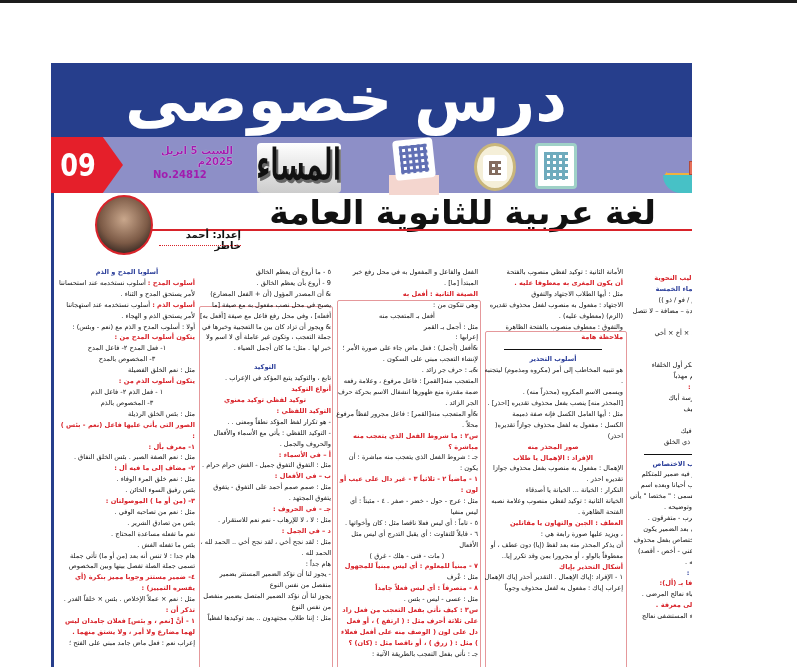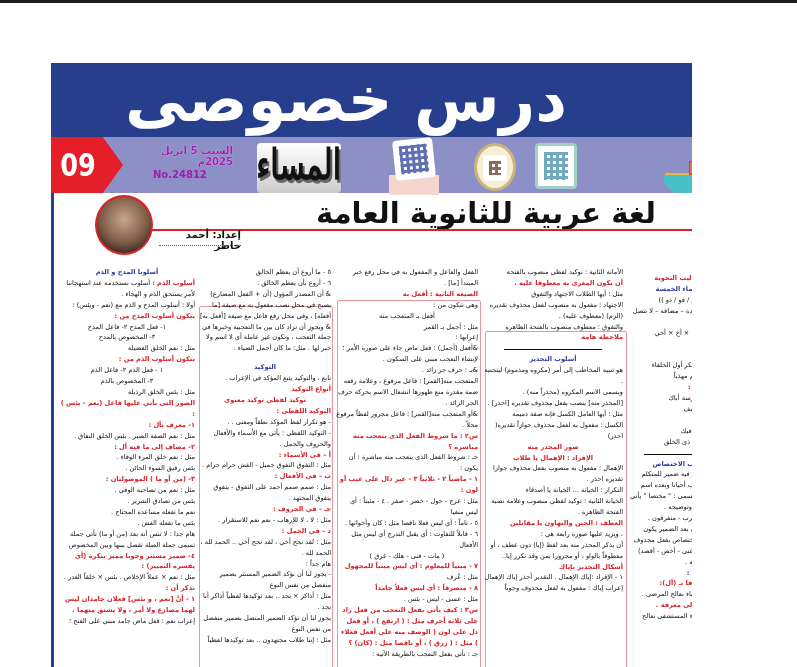--- a/index.html
+++ b/index.html
@@ -55,21 +55,21 @@
   .illustration .laptop { position: absolute; left: 34px; top: 52px; width: 18px; height: 12px; background: #d8dbe3; }
   .illustration .hourglass { position: absolute; left: 86px; top: 76px; width: 14px; height: 40px; background: linear-gradient(#f6d48d, #d26a2b); clip-path: polygon(0 0,100% 0,55% 50%,100% 100%,0 100%,45% 50%); }
   .illustration .base { position: absolute; left: 0; top: 112px; width: 134px; height: 18px; background: #47c1c6; border-radius: 0 0 20px 20px; }
   .illustration .triangle { position: absolute; left: 0; top: 60px; width: 40px; height: 54px; border: 4px solid #f0b13d; clip-path: polygon(0 100%, 100% 0, 100% 100%); }
 
   
   .left-rule { position: absolute; left: 0; top: 130px; width: 3px; height: 474px; background: #263e8c; }
 
   
   .subject-title { position: absolute; left: 205px; top: 130px; width: 400px; height: 40px; text-align: right;
-    font-size: 29px; font-weight: bold; color: #111; line-height: 40px; font-family: "DejaVu Sans", sans-serif; }
+    font-size: 33px; font-weight: bold; color: #111; line-height: 40px; font-family: "DejaVu Sans", sans-serif; }
   .subject-rule { position: absolute; left: 80px; top: 166px; width: 616px; height: 2px; background: #d8232a; }
   .author-photo { position: absolute; left: 44px; top: 132px; width: 58px; height: 60px; border-radius: 50%;
     background: radial-gradient(circle at 50% 40%, #c9a78c, #7c5a46 55%, #3a2b24 80%); border: 2px solid #d8232a; }
   .author-credit { position: absolute; left: 110px; top: 166px; width: 80px; text-align: right; font-size: 10px; font-weight: bold; color: #111; }
   .author-dots { position: absolute; left: 108px; top: 182px; width: 82px; border-top: 1px dotted #d8232a; }
 
   
   .col { position: absolute; top: 204px; height: 408px; font-size: 6.6px; line-height: 10.9px; direction: rtl; text-align: right; overflow: hidden; }
   .col p { margin: 0; }
   .col .blue { color: #2b3e9a; font-weight: bold; }
@@ -235,50 +235,50 @@
         <p class="red">٨ - متصرفاً : أي ليس فعلاً جامداً</p>
         <p class="">مثل : عسى - ليس - بئس .</p>
         <p class="red">س٣ : كيف نأتي بفعل التعجب من فعل زاد على ثلاثة أحرف مثل : ( ارتفع ) ، أو فعل دل على لون ( الوصف منه على أفعل فعلاء ) مثل : ( زرق ) ، أو ناقصا مثل : (كان) ؟</p>
         <p class="">جـ : نأتي بفعل التعجب بالطريقة الآتية :</p>
       </div>
   </div>
 
   <div class="col col4">
     <div>
         <p class="">٥ - ما أروع أن يعظم الخالق</p>
-        <p class="">٦ - أروع بأن يعظم الخالق .</p>
+        <p class="">9 - أروع بأن يعظم الخالق .</p>
         <p class="">&amp; أن المصدر المؤول (أن + الفعل المضارع) يصبح في محل نصب مفعول به مع صيغة [ما أفعله] ، وفي محل رفع فاعل مع صيغة [أفعل به]</p>
         <p class="">&amp; ويجوز أن تزاد كان بين ما التعجبية وخبرها في جملة التعجب ، وتكون غير عاملة أي لا اسم ولا خبر لها . مثل: ما كان أجمل الضياء .</p>
         <div style="height: 8px;"></div>
         <p class="blue center">التوكيد</p>
         <p class="">تابع ، والتوكيد يتبع المؤكد في الإعراب .</p>
         <p class="red">أنواع التوكيد</p>
         <p class="red center">توكيد لفظي        توكيد معنوي</p>
         <p class="red">التوكيد اللفظي :</p>
         <p class="">- هو تكرار لفظ المؤكد نطقاً ومعنى . .</p>
         <p class="">- التوكيد اللفظي : يأتي مع الأسماء والأفعال والحروف والجمل .</p>
         <p class="red">أ – في الأسماء :</p>
         <p class="">مثل : التفوق التفوق جميل - الغش حرام حرام .</p>
         <p class="red">ب – في الأفعال :</p>
         <p class="">مثل : صمم صمم أحمد على التفوق - يتفوق يتفوق المجتهد .</p>
         <p class="red">جـ - في الحروف :</p>
         <p class="">مثل : لا ، لا للإرهاب - نعم نعم للاستقرار .</p>
         <p class="red">د – في الجمل :</p>
         <p class="">مثل : لقد نجح أخي ، لقد نجح أخي .. الحمد لله ، الحمد لله .</p>
         <p class="">هام جداً :</p>
         <p class="">- يجوز لنا أن نؤكد الضمير المستتر بضمير منفصل من نفس النوع</p>
-        <p class="">مثل : أذاكر × بجد .. بعد توكيدها لفظياً أذاكر أنا بجد .</p>
         <p class="">يجوز لنا أن نؤكد الضمير المتصل بضمير منفصل من نفس النوع</p>
         <p class="">مثل : إننا طلاب مجتهدون .. بعد توكيدها لفظياً</p>
       </div>
   </div>
 
   <div class="col col5">
     <div>
         <p class="blue center">أسلوبا المدح و الذم</p>
+        <p><span class="red">أسلوب المدح :</span> أسلوب نستخدمه عند استحساننا لأمر يستحق المدح و الثناء .</p>
         <p><span class="red">أسلوب الذم :</span> أسلوب نستخدمه عند استهجاننا لأمر يستحق الذم و الهجاء .</p>
         <p class="">أولا : أسلوب المدح و الذم مع (نعم - وبئس) :</p>
         <p class="red">يتكون أسلوب المدح من :</p>
         <p class="center">١- فعل المدح        ٢- فاعل المدح</p>
         <p class="center">٣- المخصوص بالمدح</p>
         <p class="">مثل :     نعم       الخلق        الفضيلة</p>
         <p class="red">يتكون أسلوب الذم من :</p>
         <p class="center">١ - فعل الذم         ٢- فاعل الذم</p>
         <p class="center">٣- المخصوص بالذم</p>
         <p class="">مثل :     بئس       الخلق        الرذيلة</p>

